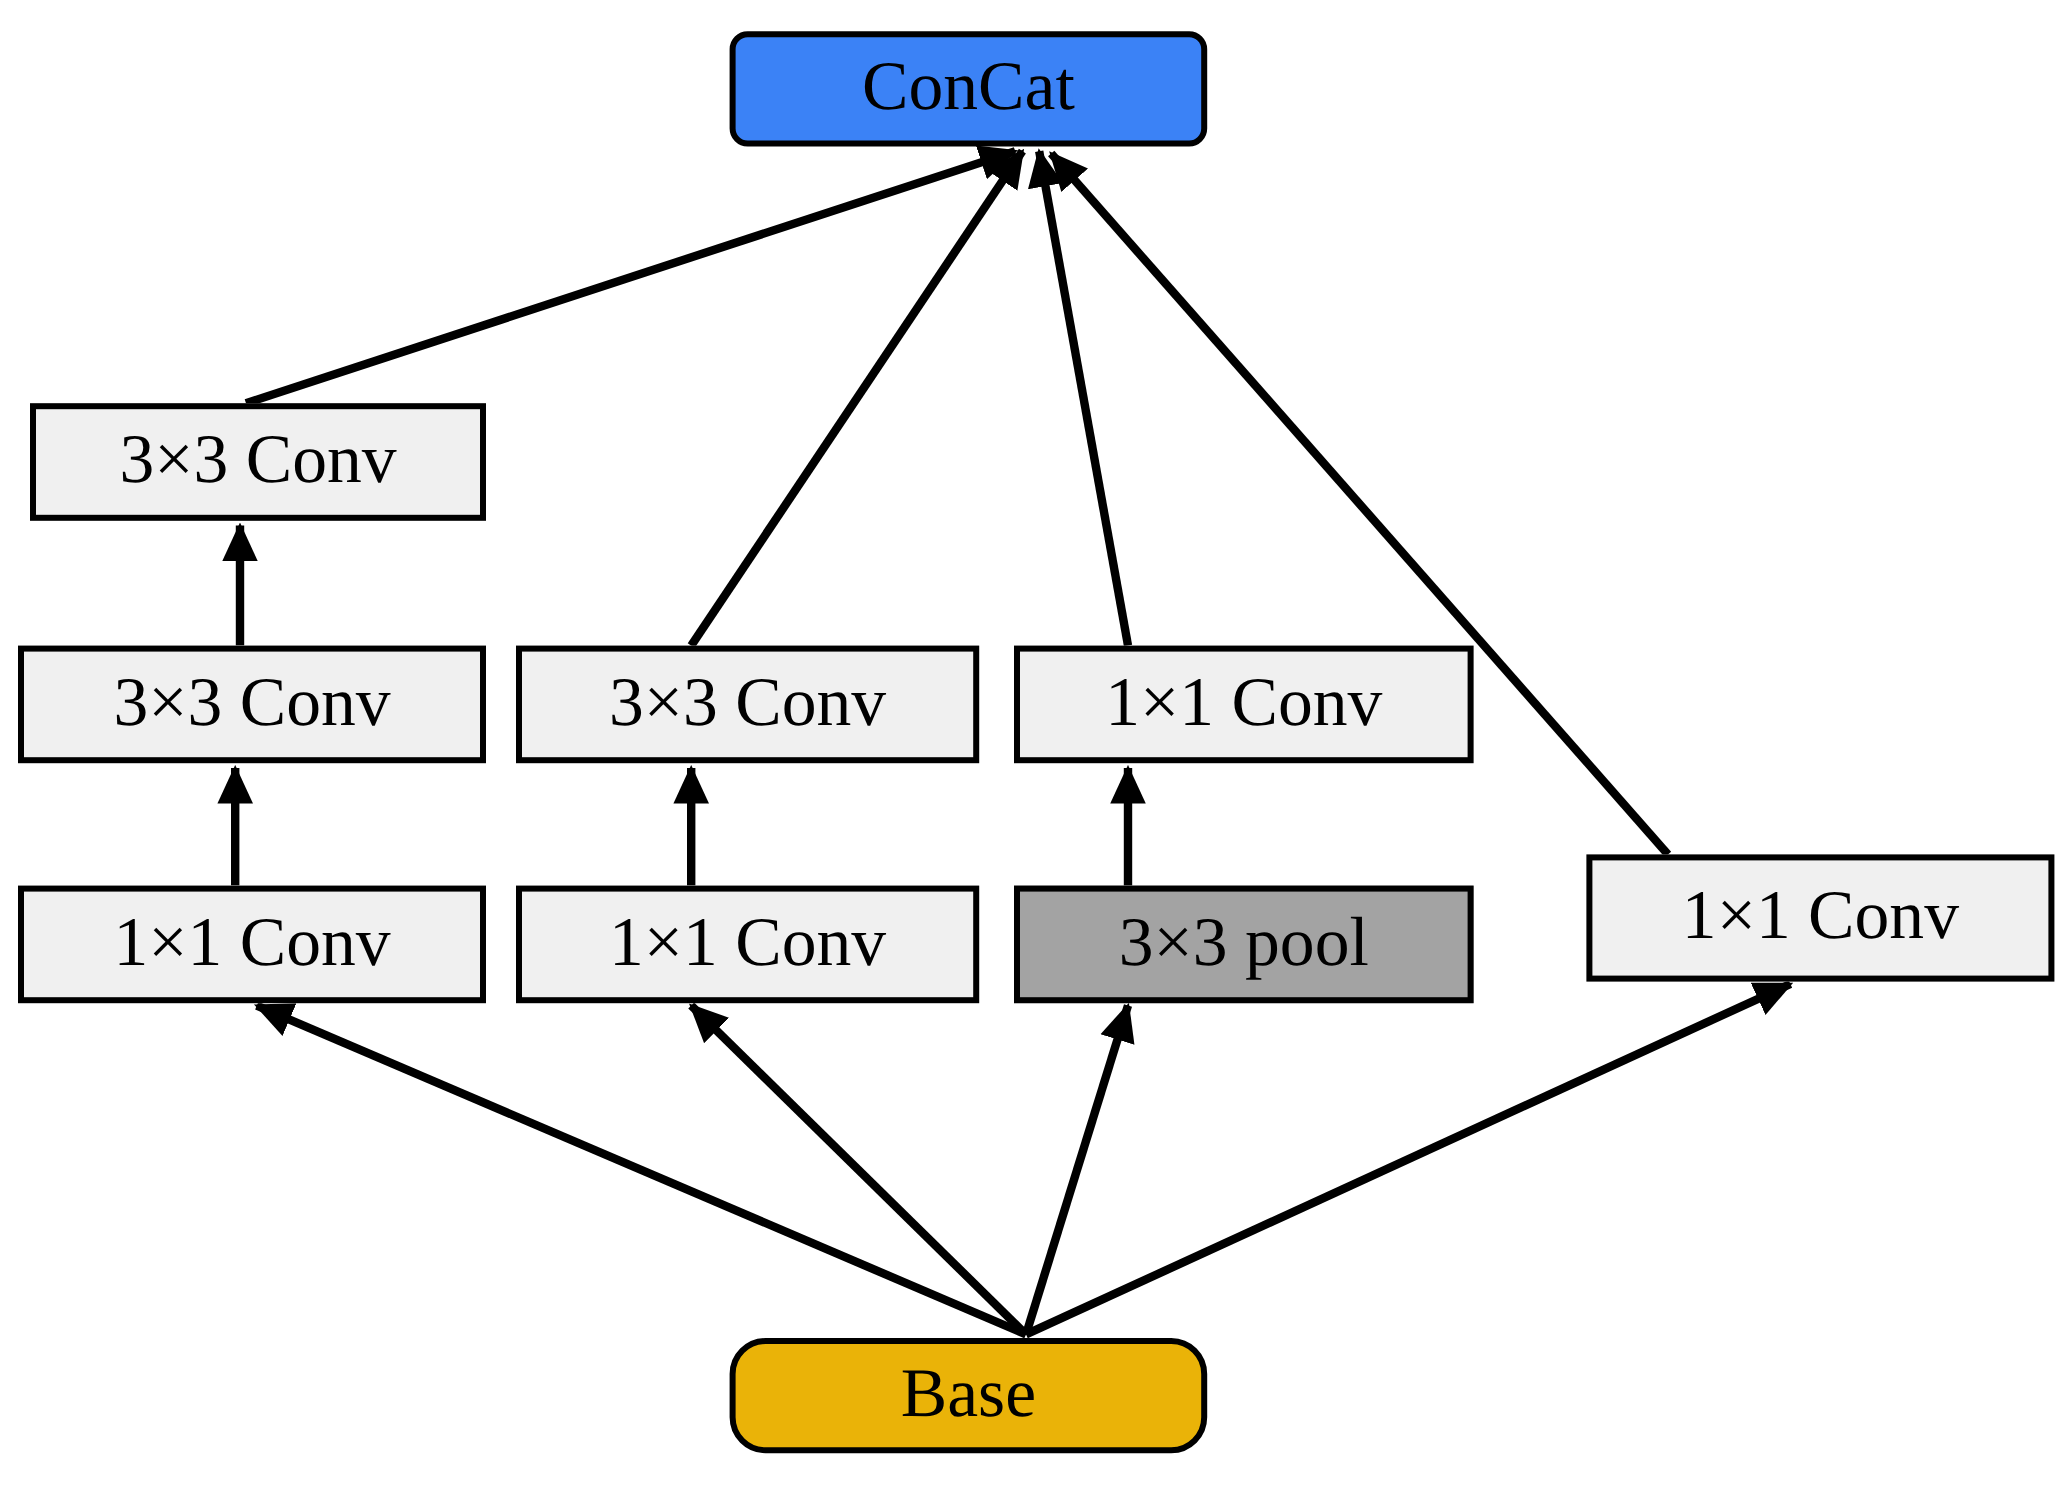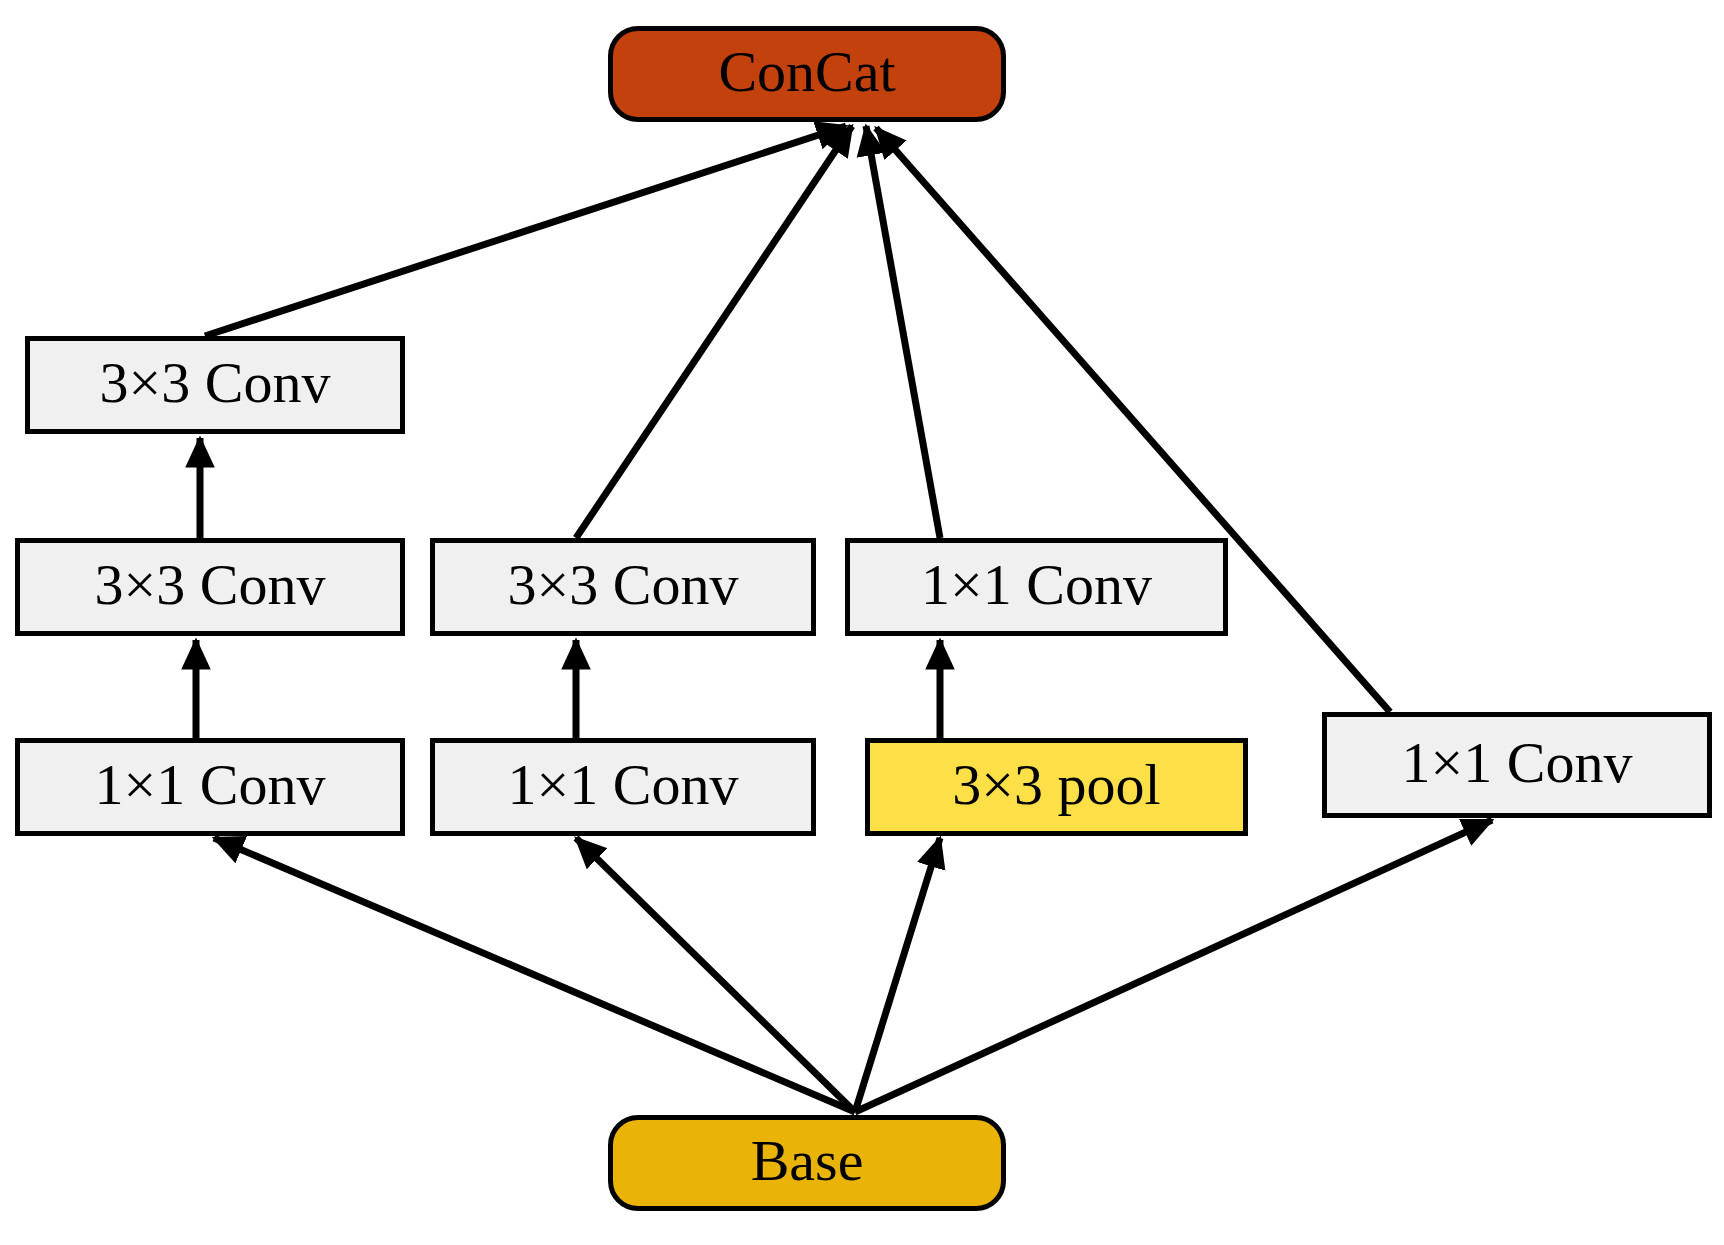--- a/index.html
+++ b/index.html
@@ -66,21 +66,21 @@
         <line x1="940" y1="738" x2="940" y2="640" stroke="#000000" stroke-width="7" marker-end="url(#arrowhead)"></line>
         <line x1="200" y1="538" x2="200" y2="438" stroke="#000000" stroke-width="7" marker-end="url(#arrowhead)"></line>
         <line x1="205" y1="336" x2="846" y2="126" stroke="#000000" stroke-width="7" marker-end="url(#arrowhead)"></line>
         <line x1="576" y1="538" x2="852" y2="126" stroke="#000000" stroke-width="7" marker-end="url(#arrowhead)"></line>
         <line x1="940" y1="538" x2="866" y2="126" stroke="#000000" stroke-width="7" marker-end="url(#arrowhead)"></line>
         <line x1="1390" y1="712" x2="876" y2="128" stroke="#000000" stroke-width="7" marker-end="url(#arrowhead)"></line>
       </g>
   </svg>
 
   <div id="node-layer">
-      <div class="node rounded" style="left: 608px; top: 26px; width: 398px; height: 96px; background: #c2410c; border-color: rgb(0, 0, 0);">
+      <div class="node rounded" style="left: 608px; top: 26px; width: 398px; height: 96px; background: #3b82f6; border-color: rgb(0, 0, 0); border-radius: 15px;">
         <span class="node-label">ConCat</span>
       </div>
       <div class="node" style="left: 25px; top: 336px; width: 380px; height: 98px; background: rgb(240, 240, 240); border-color: rgb(0, 0, 0);">
         <span class="node-label">3×3 Conv</span>
       </div>
       <div class="node" style="left: 15px; top: 538px; width: 390px; height: 98px; background: rgb(240, 240, 240); border-color: rgb(0, 0, 0);">
         <span class="node-label">3×3 Conv</span>
       </div>
       <div class="node" style="left: 430px; top: 538px; width: 386px; height: 98px; background: rgb(240, 240, 240); border-color: rgb(0, 0, 0);">
         <span class="node-label">3×3 Conv</span>
@@ -90,21 +90,21 @@
       </div>
       <div class="node" style="left: 1322px; top: 712px; width: 390px; height: 106px; background: rgb(240, 240, 240); border-color: rgb(0, 0, 0);">
         <span class="node-label">1×1 Conv</span>
       </div>
       <div class="node" style="left: 15px; top: 738px; width: 390px; height: 98px; background: rgb(240, 240, 240); border-color: rgb(0, 0, 0);">
         <span class="node-label">1×1 Conv</span>
       </div>
       <div class="node" style="left: 430px; top: 738px; width: 386px; height: 98px; background: rgb(240, 240, 240); border-color: rgb(0, 0, 0);">
         <span class="node-label">1×1 Conv</span>
       </div>
-      <div class="node" style="left: 865px; top: 738px; width: 383px; height: 98px; background: #fde047; border-color: rgb(0, 0, 0);">
+      <div class="node" style="left: 845px; top: 738px; width: 383px; height: 98px; background: #a3a3a3; border-color: rgb(0, 0, 0);">
         <span class="node-label">3×3 pool</span>
       </div>
       <div class="node rounded" style="left: 608px; top: 1115px; width: 398px; height: 96px; background: #eab308; border-color: rgb(0, 0, 0);">
         <span class="node-label">Base</span>
       </div>
     </div>
 
 </div>
 
 </body></html>

